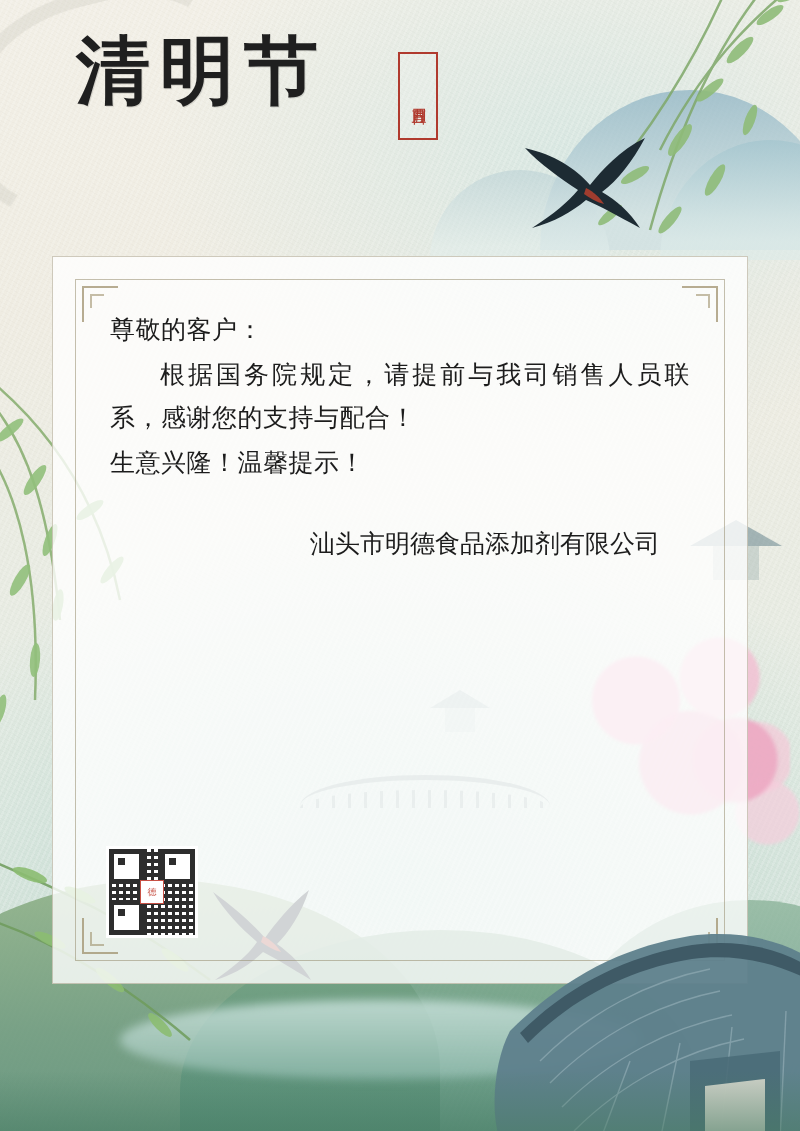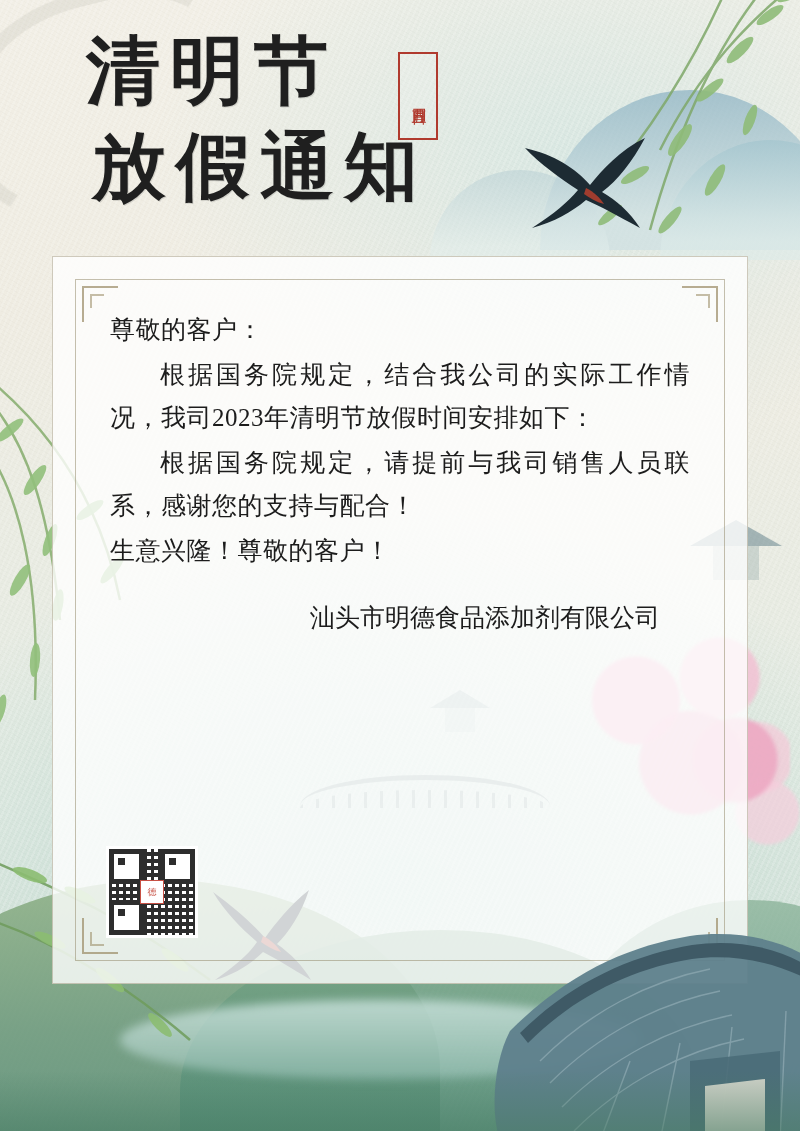--- a/index.html
+++ b/index.html
@@ -136,21 +136,21 @@
     position: absolute;
     pointer-events: none;
   }
   .willow-tl { left: -20px; top: 380px; width: 260px; height: 420px; }
   .willow-tr { right: -10px; top: -20px; width: 300px; height: 360px; transform: scaleX(-1); }
   .willow-bl { left: -10px; top: 830px; width: 300px; height: 260px; }
 
   
   .title-wrap {
     position: absolute;
-    left: 70px; top: 34px;
+    left: 60px; top: 34px;
     width: 520px;
   }
   .title-line {
     font-family: "Liberation Serif", "DejaVu Serif", serif;
     font-weight: 700;
     color: #1f1f1f;
     letter-spacing: 10px;
     line-height: 1;
     text-shadow: 1px 1px 0 rgba(0,0,0,.12);
   }
@@ -224,21 +224,21 @@
     line-height: 1.72;
     color: #1c1c1c;
     letter-spacing: 0.5px;
     text-align: justify;
   }
   .p-indent { text-indent: 2em; }
   .p-none   { text-indent: 0; }
   .body-text p { margin: 0 0 2px 0; }
 
   .signature {
-    margin-top: 26px;
+    margin-top: 40px;
     text-align: right;
     font-size: 25px;
     line-height: 1.6;
     color: #1c1c1c;
     padding-right: 30px;
   }
 
   
   .qr {
     position: absolute;
@@ -380,21 +380,20 @@
       <ellipse cx="140" cy="95" rx="18" ry="5.5" transform="rotate(35 140 95)"></ellipse>
       <ellipse cx="185" cy="130" rx="17" ry="5" transform="rotate(40 185 130)"></ellipse>
       <ellipse cx="60" cy="110" rx="17" ry="5" transform="rotate(25 60 110)"></ellipse>
       <ellipse cx="120" cy="150" rx="18" ry="5" transform="rotate(40 120 150)"></ellipse>
       <ellipse cx="170" cy="195" rx="16" ry="5" transform="rotate(45 170 195)"></ellipse>
     </g>
   </svg>
 
   <div class="title-wrap">
     <div class="title-line title-1">清明节</div>
-    <div class="title-line title-2">放假通知</div>
   </div>
   <div class="date-seal">四月五日</div>
 
   <div class="swallow swallow-top">
     <svg viewBox="0 0 130 110">
       <path d="M5,18 C35,25 55,38 70,55 C82,40 100,20 125,8 C112,32 98,50 82,62 C96,70 110,82 120,98 C98,86 80,76 66,70 C52,82 34,92 12,98 C34,84 48,72 58,60 C40,48 20,34 5,18 Z" fill="#1d2b33"></path>
       <path d="M66,58 C74,62 80,68 84,74 C76,72 70,68 64,64 Z" fill="#a03c2e"></path>
     </svg>
   </div>
   <div class="swallow swallow-bot">
@@ -406,23 +405,22 @@
 
   <div class="card">
     <div class="card-inner">
       <span class="corner tl"></span>
       <span class="corner tr"></span>
       <span class="corner bl"></span>
       <span class="corner br"></span>
 
       <div class="body-text">
         <p class="p-none">尊敬的客户：</p>
-        <p class="p-indent">根据国务院规定，结合我公司的实际工作情况，我司2023年清明节放假时间安排如下：</p>
         <p class="p-indent">根据国务院规定，请提前与我司销售人员联系，感谢您的支持与配合！</p>
-        <p class="p-none">生意兴隆！尊敬的客户！</p>
+        <p class="p-none">生意兴隆！温馨提示！</p>
       </div>
 
       <div class="signature">
         <div>汕头市明德食品添加剂有限公司</div>
       </div>
 
       <div class="qr">
         <div class="qr-grid">
           <span class="qr-eye tl"></span>
           <span class="qr-eye tr"></span>

